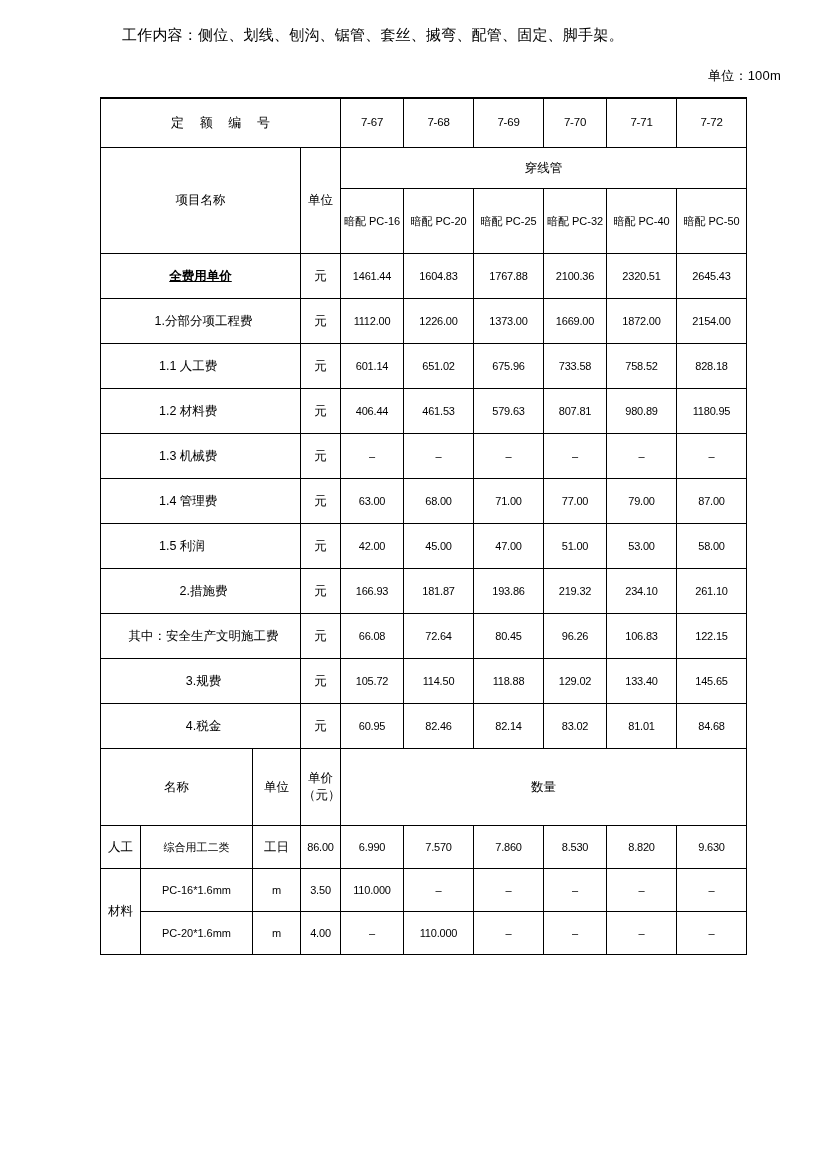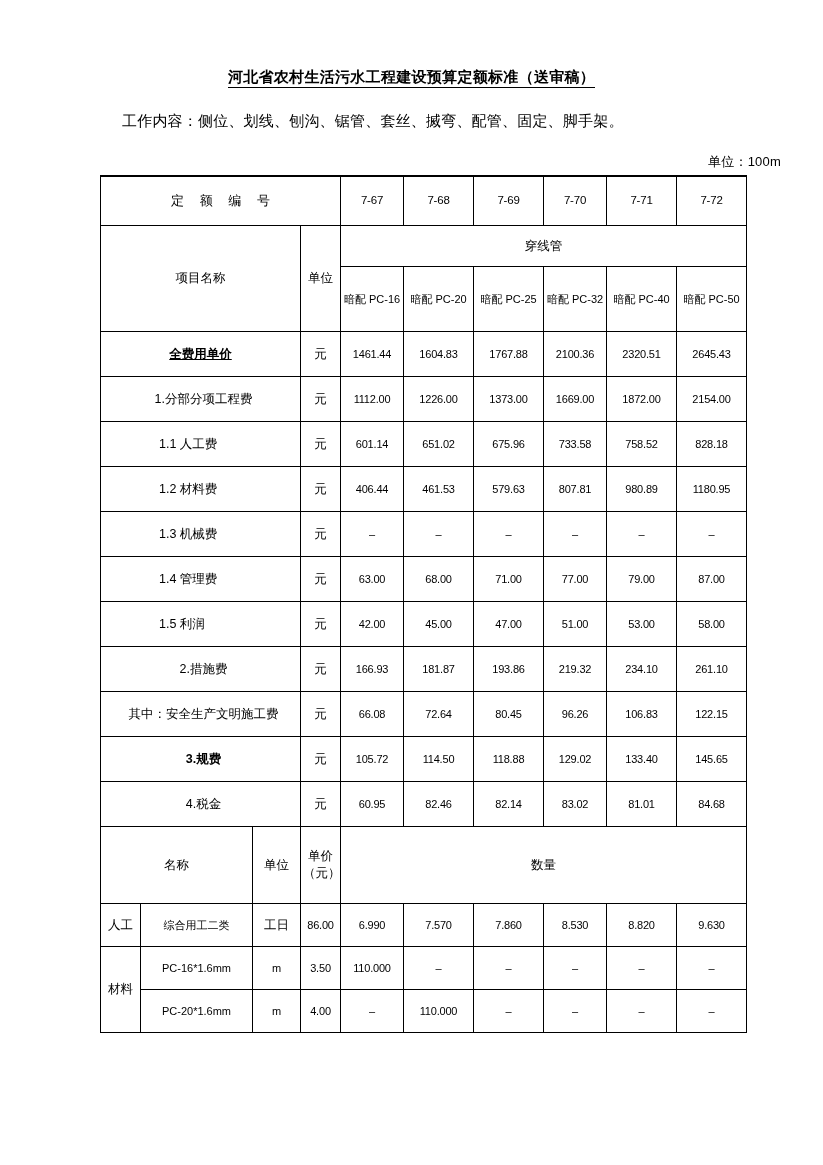--- a/index.html
+++ b/index.html
@@ -48,21 +48,21 @@
     text-align: right;
     padding-right: 42px;
     padding-top: 22px;
     letter-spacing: 0.2px;
   }
 
   
   .tbl-wrap {
     padding: 0 0 0 0;
     margin-left: 100px;
-    margin-top: 4px;
+    margin-top: 12px;
     width: 622px;
   }
   table.t {
     border-collapse: collapse;
     table-layout: fixed;
     width: 622px;
     font-size: 11.5px;
   }
   table.t td {
     border: 1px solid #000000;
@@ -113,23 +113,20 @@
     text-align: center;
     font-size: 12px;
     font-family: "Liberation Mono", "DejaVu Sans Mono", monospace;
   }
 </style>
 </head>
 <body>
 
 <div class="page">
 
-  <div class="doc-title">
-    <span>河北省农村生活污水工程建设预算定额标准（送审稿）</span>
-  </div>
 
   <div class="work-content">工作内容：侧位、划线、刨沟、锯管、套丝、搣弯、配管、固定、脚手架。</div>
 
   <div class="unit-line">单位：100m</div>
 
   <div class="tbl-wrap">
     <table class="t">
       <colgroup>
         <col style="width:40px">
         <col style="width:160px">
@@ -256,21 +253,21 @@
             <td colspan="2" class="lbl-left" style="height: 44px;">其中：安全生产文明施工费</td>
             <td class="lbl-center">元</td>
             <td class="num">66.08</td>
             <td class="num">72.64</td>
             <td class="num">80.45</td>
             <td class="num">96.26</td>
             <td class="num">106.83</td>
             <td class="num">122.15</td>
           </tr>
           <tr>
-            <td colspan="2" class="lbl-left" style="height: 44px; font-weight: bold;">3.规费</td>
+            <td colspan="2" class="lbl-left" style="height: 44px;">3.规费</td>
             <td class="lbl-center">元</td>
             <td class="num">105.72</td>
             <td class="num">114.50</td>
             <td class="num">118.88</td>
             <td class="num">129.02</td>
             <td class="num">133.40</td>
             <td class="num">145.65</td>
           </tr>
           <tr>
             <td colspan="2" class="lbl-left" style="height: 44px;">4.税金</td>

